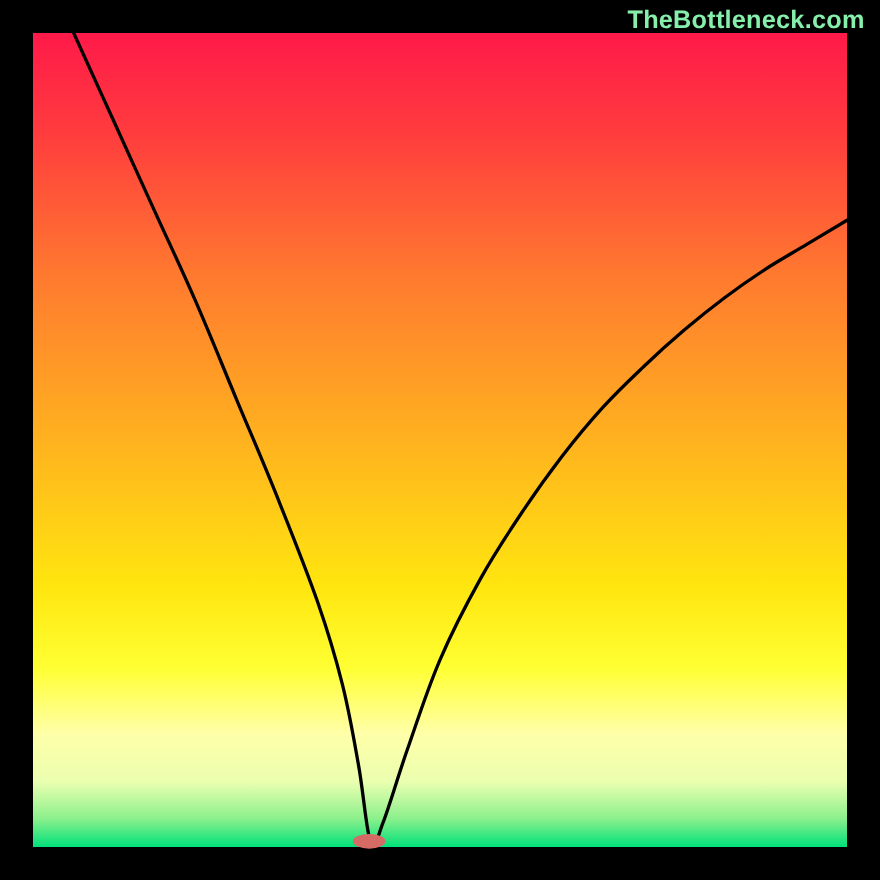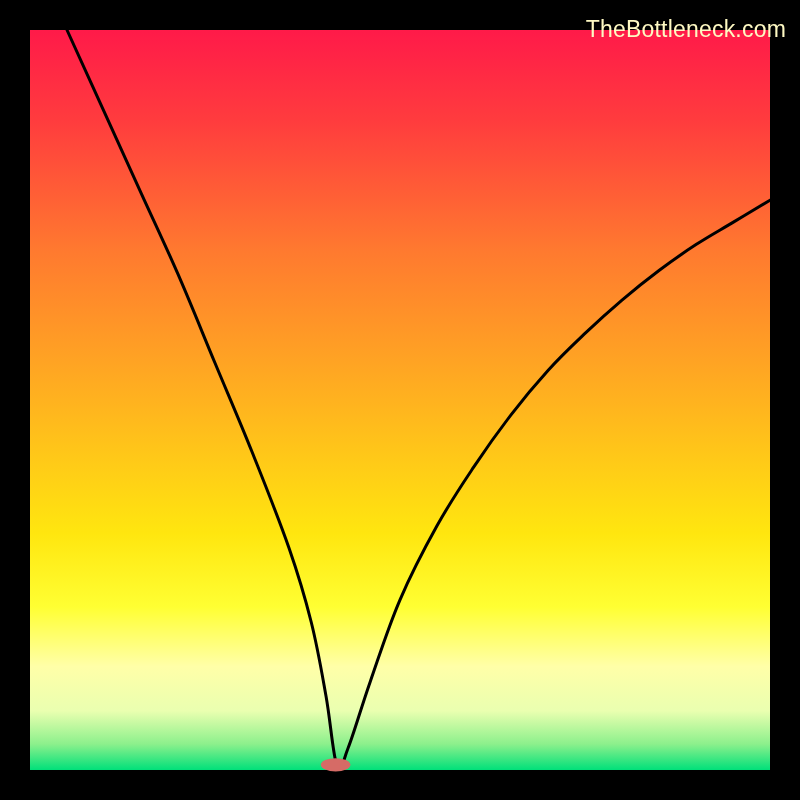--- a/index.html
+++ b/index.html
@@ -12,25 +12,25 @@
     font-family: Arial, Helvetica, sans-serif;
   }
   .frame {
     position: relative;
     width: 800px;
     height: 800px;
     background: #000;
   }
   .watermark {
     position: absolute;
-    top: 16px;
+    top: 4px;
     right: 14px;
-    color: #fef9c3;
+    color: #86efac;
     font-size: 23px;
-    font-weight: 400;
+    font-weight: 700;
     letter-spacing: 0.2px;
     z-index: 20;
   }
   svg {
     position: absolute;
     top: 0;
     left: 0;
   }
 </style>
 </head>

